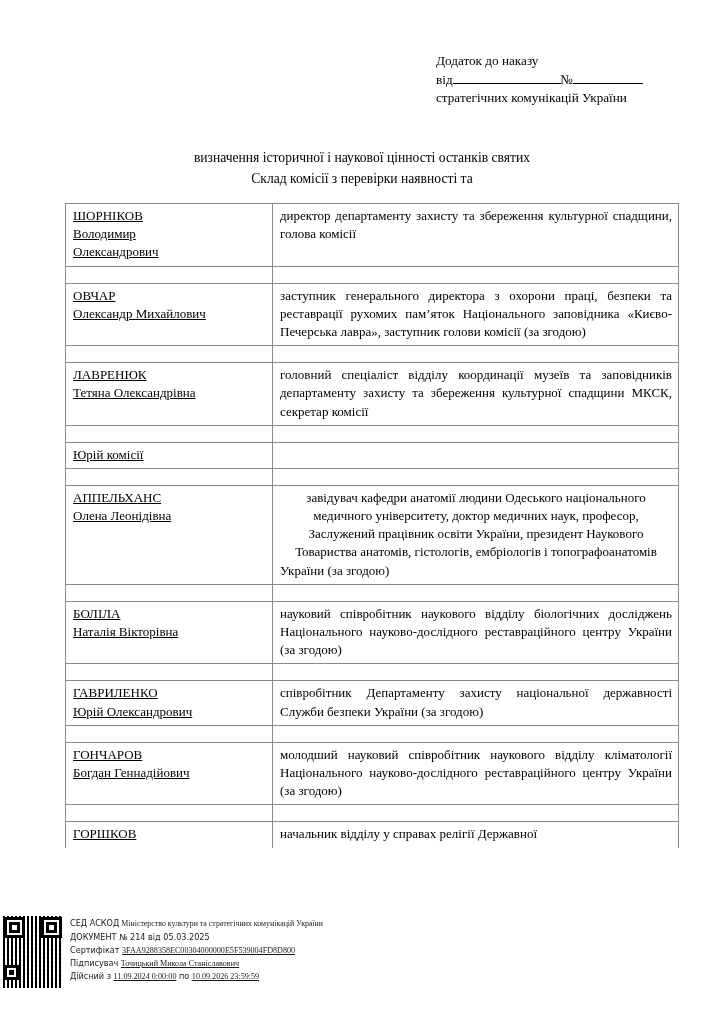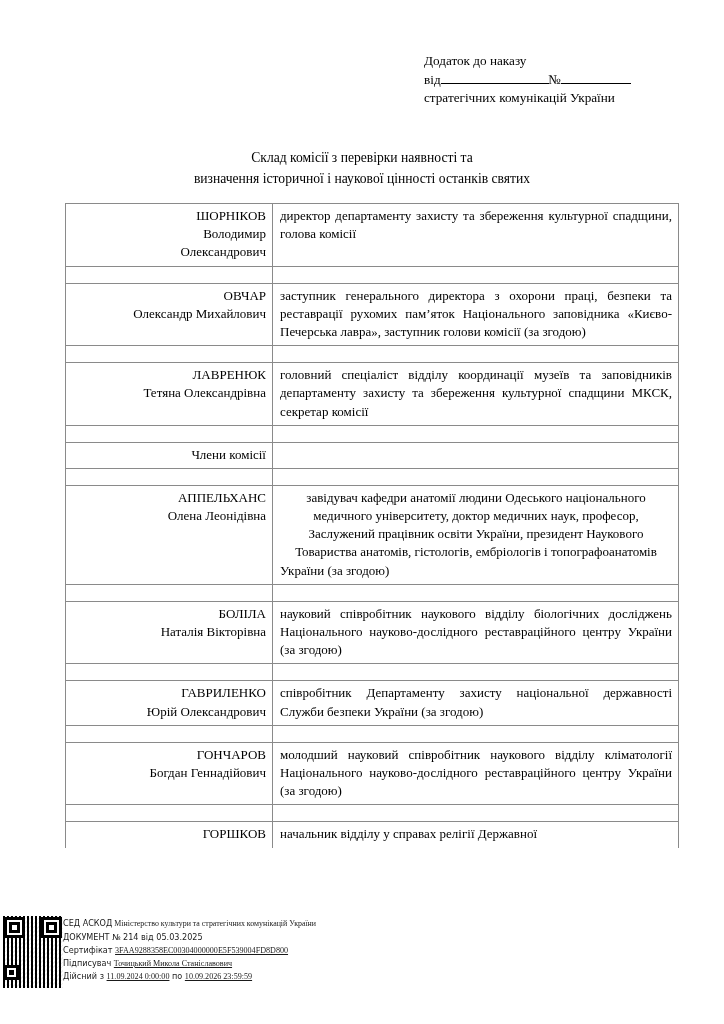--- a/index.html
+++ b/index.html
@@ -14,21 +14,21 @@
     height: 1024px;
     position: relative;
     font-family: "Liberation Serif", "DejaVu Serif", serif;
     color: #000000;
     overflow: hidden;
   }
 
   
   .doc-header {
     position: absolute;
-    left: 424px;
+    left: 436px;
     top: 52px;
     width: 270px;
     font-size: 13.2px;
     line-height: 1.42;
     text-align: left;
   }
   .doc-header .hline { white-space: nowrap; }
   .fill-line {
     display: inline-block;
     border-bottom: 1px solid #000;
@@ -62,22 +62,23 @@
   }
   .commission-table col.c1 { width: 207px; }
   .commission-table col.c2 { width: 406px; }
   .commission-table td {
     border: 1px solid #8a8a8a;
     vertical-align: top;
     padding: 3px 6px 4px 7px;
     line-height: 1.40;
   }
   .commission-table td.name-cell {
-    text-align: right;
+    text-align: left;
     white-space: pre-line;
+    text-decoration: underline;
   }
   .commission-table td.role-cell {
     text-align: justify;
     text-align-last: left;
     hyphens: manual;
   }
   .commission-table td.role-cell.nojust {
     text-align: center;
     text-align-last: left;
   }
@@ -94,20 +95,21 @@
   }
 
   
   .sig-block {
     position: absolute;
     left: 3px;
     top: 916px;
     width: 470px;
     display: flex;
     align-items: flex-start;
+    gap: 7px;
   }
   .qr {
     width: 60px;
     height: 72px;
     flex: 0 0 60px;
     position: relative;
     background-color: #ffffff;
     background-image:
       repeating-linear-gradient(90deg, #000 0 2px, transparent 2px 4px),
       repeating-linear-gradient(0deg, #000 0 2px, transparent 2px 4px),
@@ -158,22 +160,22 @@
 
 <div class="doc-header">
   <div class="hline">Додаток до наказу</div>
   <div class="hline">
     <span>від</span><span class="fill-line fill-short"></span><span class="no-sym">№</span><span class="fill-line fill-shorter"></span>
   </div>
   <div class="hline">стратегічних комунікацій України</div>
 </div>
 
 <div class="doc-title">
+  <div>визначення історичної і наукової цінності останків святих</div>
   <div>Склад комісії з перевірки наявності та</div>
-  <div>визначення історичної і наукової цінності останків святих</div>
 </div>
 
 <table class="commission-table">
   <colgroup>
       <col class="c1">
       <col class="c2">
     </colgroup>
   <tbody>
       <tr>
         <td class="name-cell">ШОРНІКОВ
@@ -197,21 +199,21 @@
       <tr>
         <td class="name-cell">ЛАВРЕНЮК
 Тетяна Олександрівна</td>
         <td class="role-cell">головний спеціаліст відділу координації музеїв та заповідників департаменту захисту та збереження культурної спадщини МКСК, секретар комісії</td>
       </tr>
       <tr class="spacer-row">
         <td></td>
         <td></td>
       </tr>
       <tr class="section-row">
-        <td class="name-cell">Члени комісії</td>
+        <td class="name-cell">Юрій комісії</td>
         <td class="role-cell"></td>
       </tr>
       <tr class="spacer-row">
         <td></td>
         <td></td>
       </tr>
       <tr>
         <td class="name-cell">АППЕЛЬХАНС
 Олена Леонідівна</td>
         <td class="role-cell nojust">завідувач кафедри анатомії людини Одеського національного медичного університету, доктор медичних наук, професор, Заслужений працівник освіти України, президент Наукового Товариства анатомів, гістологів, ембріологів і топографоанатомів України (за згодою)</td>

